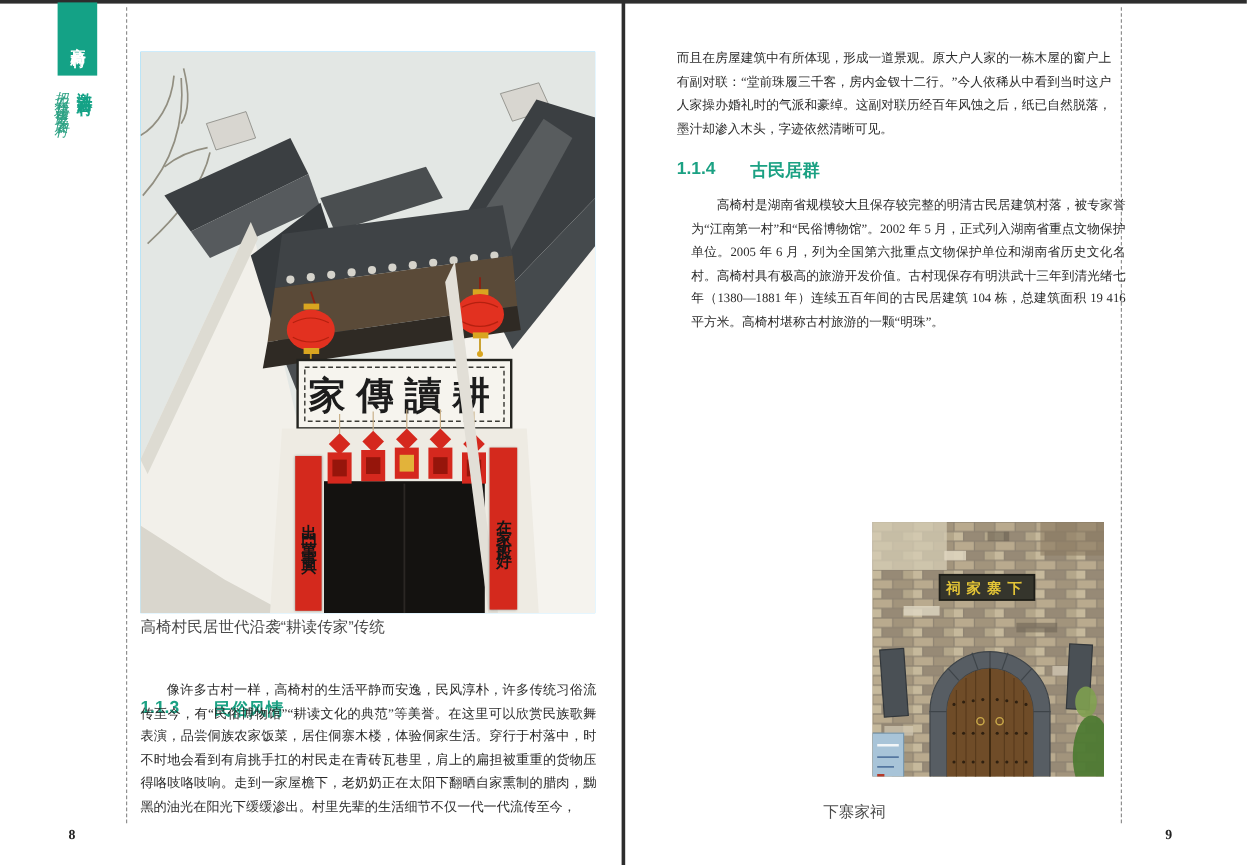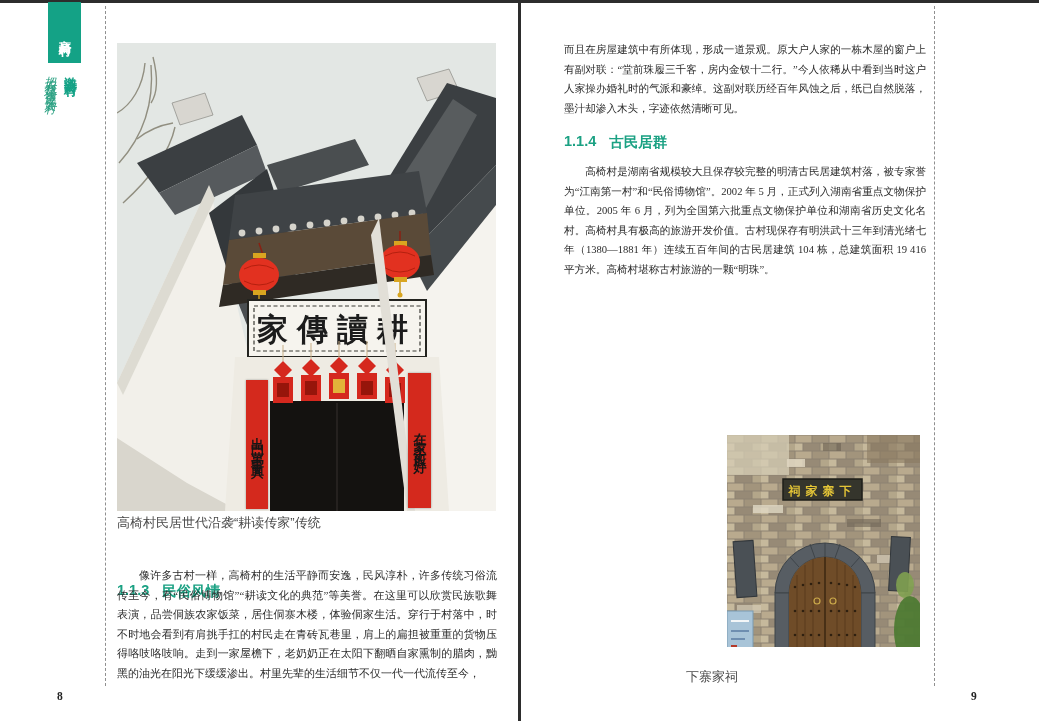--- a/index.html
+++ b/index.html
@@ -21,21 +21,21 @@
   .series-title{position:absolute;left:61px;top:67px;writing-mode:vertical-rl;
                 color:#14a286;font-weight:bold;font-size:13px;letter-spacing:2px;
                 font-family:"Liberation Sans",sans-serif;}
   .series-slogan{position:absolute;left:42px;top:67px;writing-mode:vertical-rl;
                  color:#2ca183;font-size:11.5px;font-style:italic;letter-spacing:3px;}
 
   
   .caption{position:absolute;font-size:13px;color:#4a4a4a;
            font-family:"Liberation Sans",sans-serif;}
   .heading{position:absolute;color:#1ba183;font-weight:bold;font-size:14.5px;
-           font-family:"Liberation Sans",sans-serif;display:flex;gap:13px;}
+           font-family:"Liberation Sans",sans-serif;display:flex;gap:29px;}
   .body-text{position:absolute;color:#2b2b2b;text-align:justify;}
   .body-left{left:117px;width:380px;font-size:11px;line-height:19.5px;}
   .body-right{left:564px;width:362px;font-size:10.6px;line-height:19.5px;}
   .indent{text-indent:2em;}
   .pagenum{position:absolute;font-size:11.5px;color:#222;font-weight:bold;}
 
   
   .photo{position:absolute;overflow:hidden;}
   .photo-left{left:117px;top:43px;width:379px;height:468px;background:#7dd3fc;}
   .photo-right{left:727px;top:435px;width:193px;height:212px;background:#b3a488;}
@@ -190,21 +190,21 @@
 
   <div class="pagenum" style="left:57px;top:690px;">8</div>
 
   <div class="body-text body-right" style="top:40px;">而且在房屋建筑中有所体现，形成一道景观。原大户人家的一栋木屋的窗户上有副对联：“堂前珠履三千客，房内金钗十二行。”今人依稀从中看到当时这户人家操办婚礼时的气派和豪绰。这副对联历经百年风蚀之后，纸已自然脱落，墨汁却渗入木头，字迹依然清晰可见。</div>
 
   <div class="heading" style="left:564px;top:133px;">
     <span>1.1.4</span>
     <span>古民居群</span>
   </div>
 
-  <div class="body-text body-right indent" style="top:162px;">高椅村是湖南省规模较大且保存较完整的明清古民居建筑村落，被专家誉为“江南第一村”和“民俗博物馆”。2002 年 5 月，正式列入湖南省重点文物保护单位。2005 年 6 月，列为全国第六批重点文物保护单位和湖南省历史文化名村。高椅村具有极高的旅游开发价值。古村现保存有明洪武十三年到清光绪七年（1380—1881 年）连续五百年间的古民居建筑 104 栋，总建筑面积 19 416 平方米。高椅村堪称古村旅游的一颗“明珠”。</div>
+  <div class="body-text body-right indent" style="top:162px;margin-left:12px;">高椅村是湖南省规模较大且保存较完整的明清古民居建筑村落，被专家誉为“江南第一村”和“民俗博物馆”。2002 年 5 月，正式列入湖南省重点文物保护单位。2005 年 6 月，列为全国第六批重点文物保护单位和湖南省历史文化名村。高椅村具有极高的旅游开发价值。古村现保存有明洪武十三年到清光绪七年（1380—1881 年）连续五百年间的古民居建筑 104 栋，总建筑面积 19 416 平方米。高椅村堪称古村旅游的一颗“明珠”。</div>
 
 
   <div class="photo photo-right">
     <svg width="193" height="250" viewBox="0 0 193 250">
       <defs>
         <pattern id="bricks" width="34" height="16" patternUnits="userSpaceOnUse">
           <rect width="34" height="16" fill="#8d8271"></rect>
           <rect x="0.5" y="0.5" width="16" height="7" fill="#b9aa8e"></rect>
           <rect x="17.5" y="0.5" width="16" height="7" fill="#a2947c"></rect>
           <rect x="-8.5" y="8.5" width="16" height="7" fill="#c6b99c"></rect>

